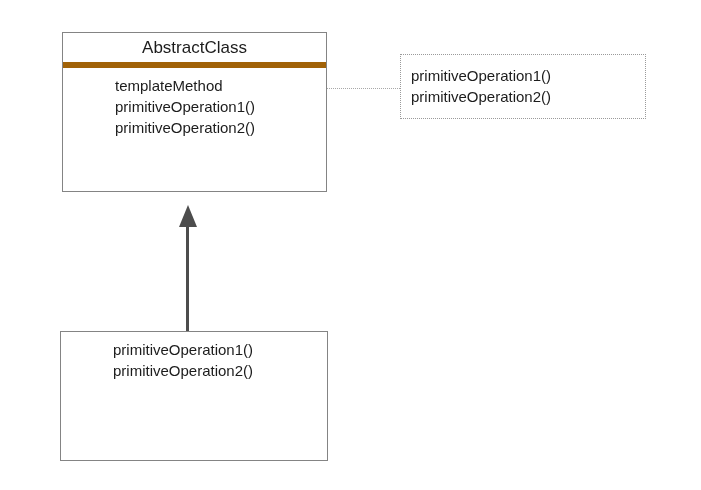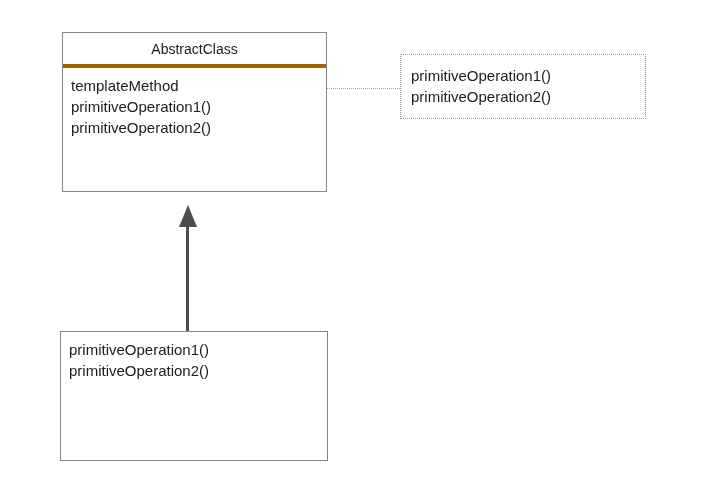--- a/index.html
+++ b/index.html
@@ -13,30 +13,31 @@
     color: #1c1c1c;
     overflow: hidden;
   }
   .uml-class {
     position: absolute;
     background: #ffffff;
     border: 1px solid #848484;
   }
   .uml-title {
     text-align: center;
-    font-size: 14px;
-    border-bottom: 4px solid #a16207;
+    font-size: 17px;
+    border-bottom: 6px solid #a16207;
     display: flex;
     align-items: center;
     justify-content: center;
   }
   .uml-body {
     font-size: 15px;
     line-height: 21px;
     padding: 7px 8px 0 8px;
+    margin-left: 44px;
   }
   .abstract-box { left: 62px; top: 32px; width: 265px; height: 160px; }
   .abstract-box .uml-title { height: 35px; }
   .concrete-box { left: 60px; top: 331px; width: 268px; height: 130px; }
   .concrete-box .uml-title { height: 36px; }
   .note-box {
     position: absolute;
     left: 400px; top: 54px;
     width: 246px; height: 65px;
     border: 1px dotted #9a9a9a;

